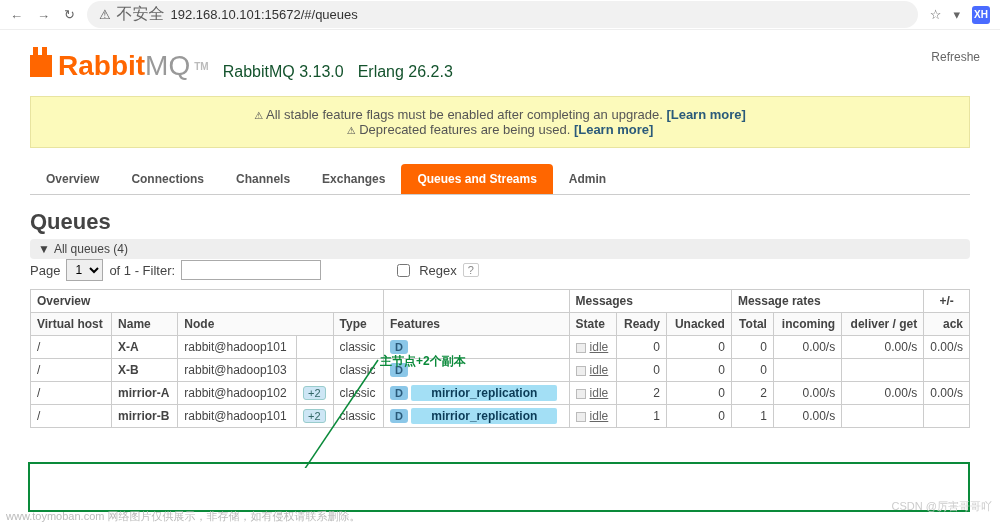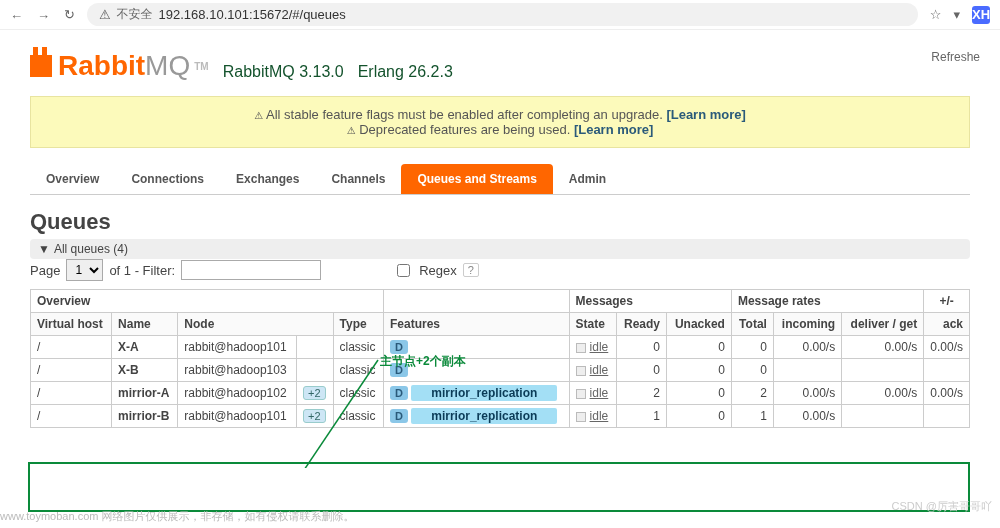--- a/index.html
+++ b/index.html
@@ -1,23 +1,23 @@
 <!DOCTYPE html>
 <html><head>
 <meta charset="utf-8">
 <style>
   * { box-sizing: border-box; }
   body { margin:0; font-family: Arial, Helvetica, sans-serif; font-size:13px; color:#444; background:#fff; width:1000px; height:528px; overflow:hidden; position:relative;}
   .browser-bar { display:flex; align-items:center; gap:12px; padding:4px 10px; height:30px; border-bottom:1px solid #eee;}
   .browser-bar .nav-icons { display:flex; gap:14px; color:#666; }
   .addr { flex:1; display:flex; align-items:center; gap:6px; background:#f1f1f1; border-radius:20px; padding:3px 12px; color:#555;}
-  .addr .warn { color:#666; font-size:12px;}
+  .addr .warn { color:#666; font-size:16px;}
   .addr-text { color:#333; }
   .right-icons { display:flex; gap:12px; align-items:center; color:#666;}
-  .xh-badge { background:#4a6bff; color:#fff; width:18px; height:18px; display:flex; align-items:center; justify-content:center; border-radius:3px; font-size:13px; font-weight:bold;}
+  .xh-badge { background:#4a6bff; color:#fff; width:18px; height:18px; display:flex; align-items:center; justify-content:center; border-radius:3px; font-size:10px; font-weight:bold;}
   .refresh-label { position:absolute; right:16px; top:50px; color:#666; font-size:12px; padding-right:4px;}
   .content { padding:0 30px; }
   .logo-row { display:flex; align-items:baseline; gap:14px; padding:20px 0 14px;}
   .logo { font-size:28px; font-weight:bold; color:#f60; display:flex; align-items:center;}
   .logo .rabbit { color:#f60;}
   .logo .mq { color:#999; font-weight:normal;}
   .logo .tm { font-size:10px; color:#bbb; margin-left:4px;}
   .logo-icon { width:22px; height:22px; background:#f60; margin-right:6px; display:inline-block; position:relative;}
   .logo-icon::before{content:"";position:absolute;top:-8px;left:3px;width:5px;height:8px;background:#f60;}
   .logo-icon::after{content:"";position:absolute;top:-8px;left:12px;width:5px;height:8px;background:#f60;}
@@ -42,21 +42,21 @@
   .group-th { background:#fff;}
   .num { text-align:right;}
   .d-badge { display:inline-block; background:#8bc7e8; color:#2a5a7a; border-radius:3px; padding:1px 5px; font-size:11px; font-weight:bold;}
   .plus-badge { display:inline-block; background:#cde6f5; color:#366; border:1px solid #9cc; border-radius:3px; padding:0 4px; font-size:11px;}
   .feat-tag { background:#a3dff5; color:#0b3b57; padding:1px 20px; font-weight:bold; border-radius:2px;}
   .idle { text-decoration:underline; color:#666;text-align:center;}
   .small-check { display:inline-block; width:10px; height:10px; border:1px solid #bbb; background:#eee; margin-right:4px; vertical-align:middle;}
   a.link { color:#2a5a7a; font-weight:bold; text-decoration:none;}
   .highlight-box { position:absolute; border:2px solid #0a8a3a; pointer-events:none; left:28px; top:462px; width:942px; height:50px;}
   .green-line { position:absolute; left:300px; top:358px; width:80px; height:110px; pointer-events:none;}
-  .watermark { position:absolute; bottom:4px; left:0; color:#bbb; font-size:11px;}
+  .watermark { position:absolute; bottom:4px; left:6px; color:#bbb; font-size:11px;}
   .watermark2 { position:absolute; bottom:14px; right:8px; color:#ccc; font-size:11px;}
   .plus-th { text-align:center; width:24px;}
 </style>
 </head>
 <body>
 
 <div class="browser-bar">
   <div class="nav-icons">
     <span>←</span>
     <span>→</span>
@@ -90,22 +90,22 @@
   </div>
 
   <div class="alerts">
     <div><span class="tri">⚠</span> <span>All stable feature flags must be enabled after completing an upgrade.</span> <a class="link">[Learn more]</a></div>
     <div><span class="tri">⚠</span> <span>Deprecated features are being used.</span> <a class="link">[Learn more]</a></div>
   </div>
 
   <div class="tabs">
     <div class="tab">Overview</div>
     <div class="tab">Connections</div>
+    <div class="tab">Channels</div>
     <div class="tab">Exchanges</div>
-    <div class="tab">Channels</div>
     <div class="tab active">Queues and Streams</div>
     <div class="tab">Admin</div>
   </div>
 
   <h1>Queues</h1>
   <div class="section-header">
     <span>▼</span>
     <span>All queues (4)</span>
   </div>
 

